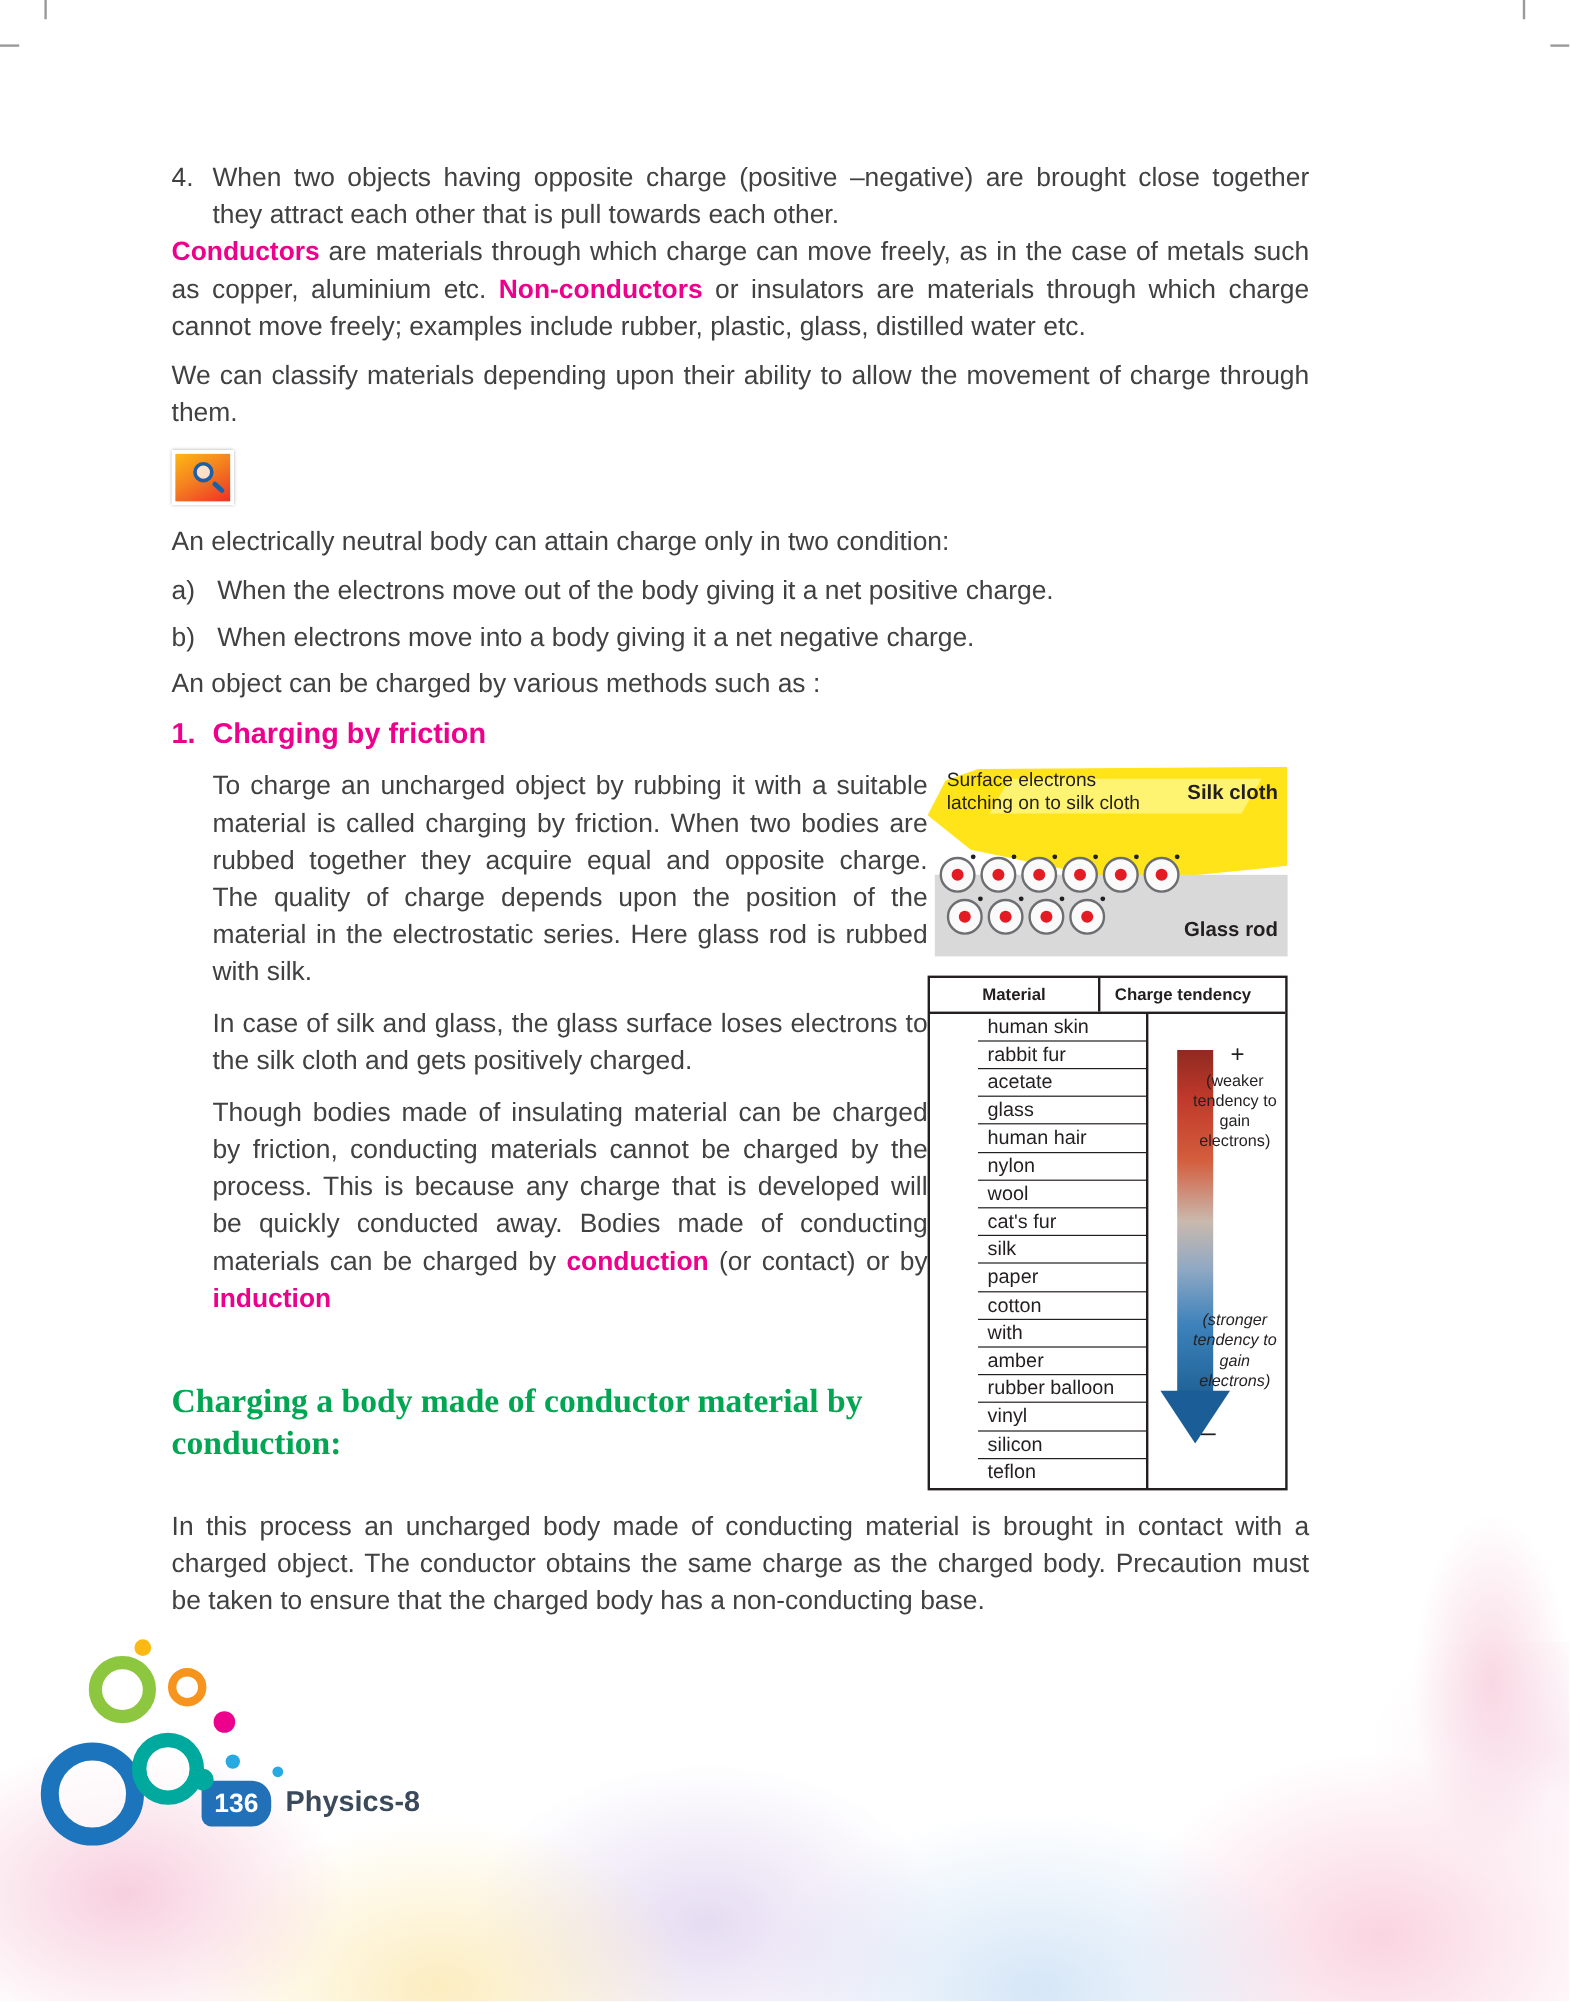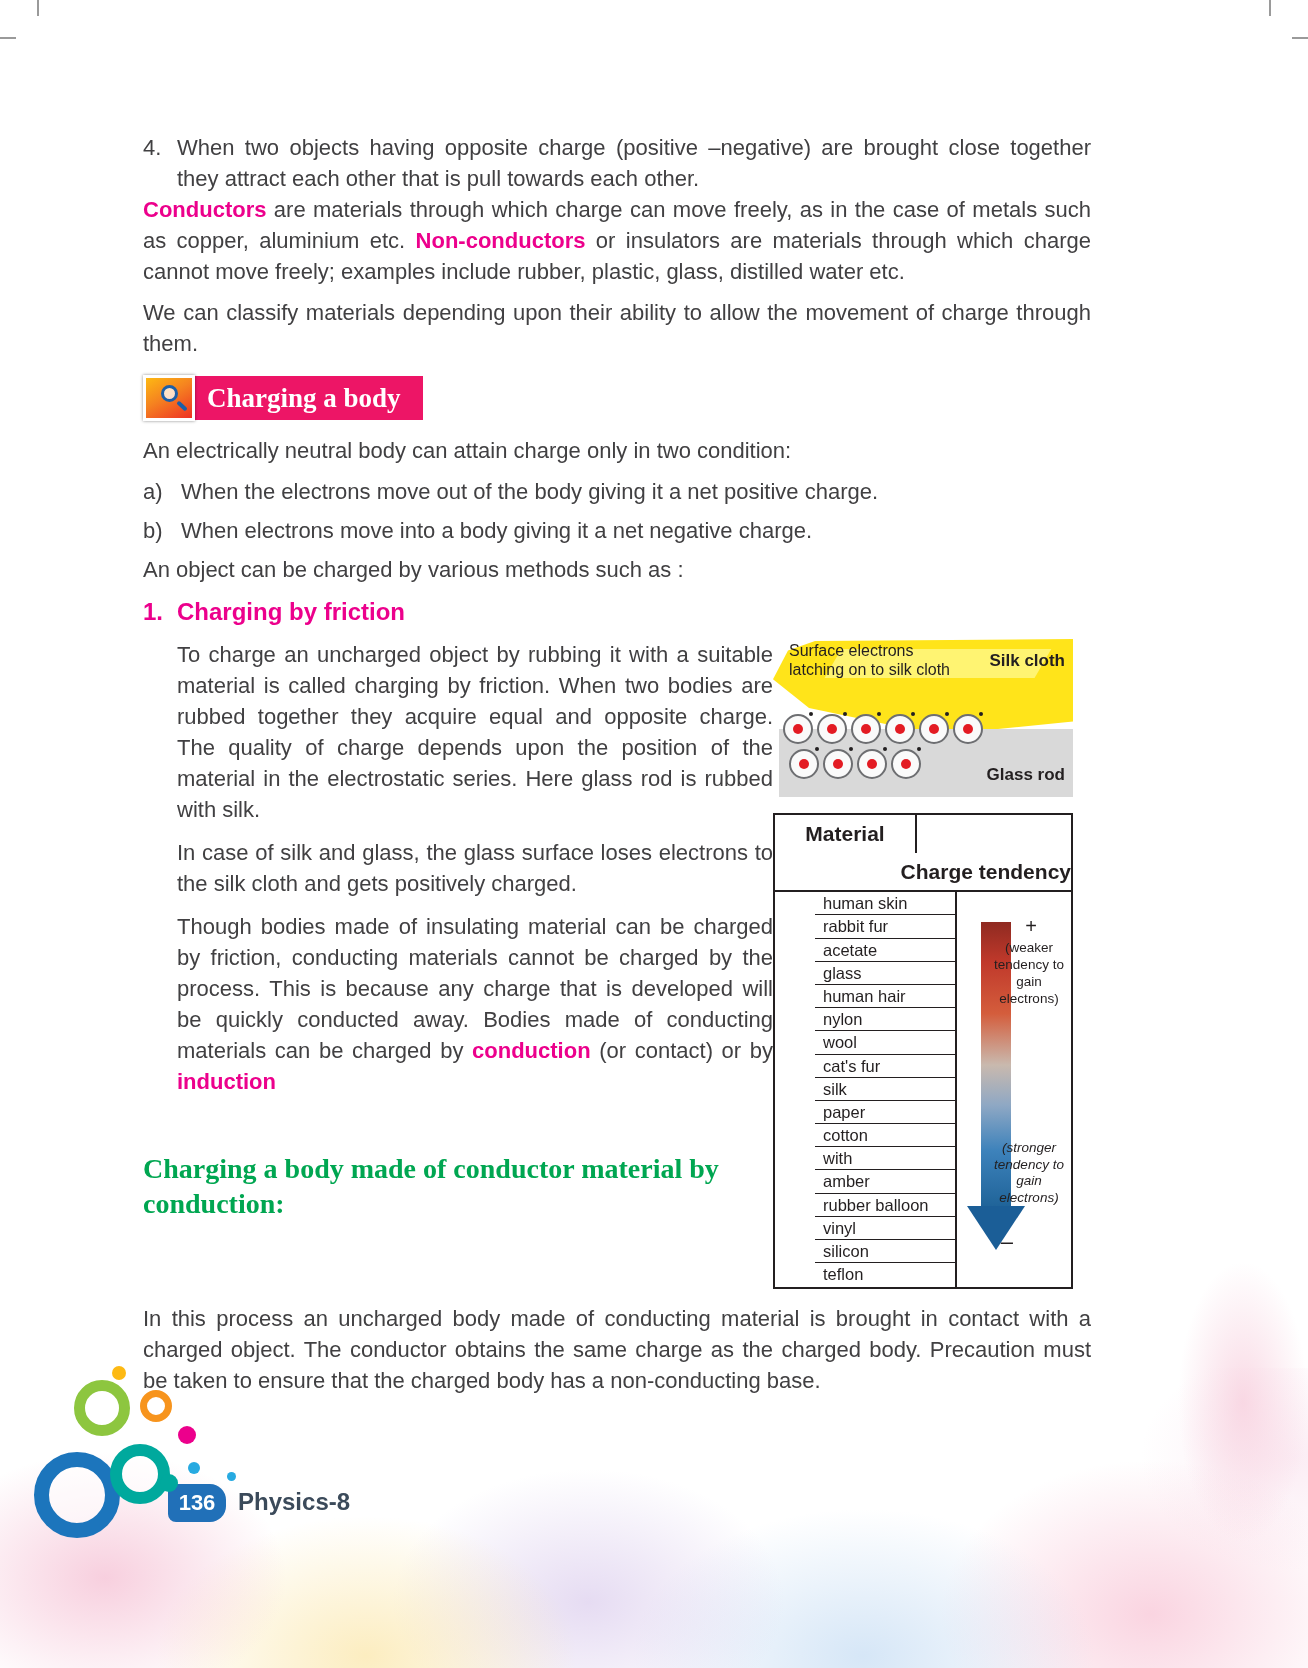--- a/index.html
+++ b/index.html
@@ -72,23 +72,23 @@
   .rod-label { position:absolute; right:8px; bottom:10px; font-size:17px; font-weight:bold; color:#231f20; z-index:4; }
   .atom-row { position:absolute; display:flex; gap:4px; z-index:3; }
   .atom-row.r1 { top:-15px; left:4px; }
   .atom-row.r2 { top:20px; left:10px; }
   .atom { width:30px; height:30px; border:2px solid #6d6e71; border-radius:50%; background:#fafafa; position:relative; flex:none; }
   .atom::after { content:""; position:absolute; left:50%; top:50%; width:10px; height:10px; margin:-5px 0 0 -5px; background:#e31b23; border-radius:50%; }
   .atom::before { content:""; position:absolute; top:-4px; right:-2px; width:4px; height:4px; background:#231f20; border-radius:50%; }
 
   
   .etable { border:2px solid #231f20; margin-top:16px; color:#231f20; background:#fff; }
-  .etable-head { display:flex; border-bottom:2px solid #231f20; font-weight:bold; font-size:21px;flex-direction:column; }
+  .etable-head { display:flex; border-bottom:2px solid #231f20; font-weight:bold; font-size:14px; }
   .th-mat { width:142px; flex:none; border-right:2px solid #231f20; text-align:center; padding:4px 0; }
-  .th-tend { flex:1; text-align:right; padding:4px 0; }
+  .th-tend { flex:1; text-align:left; padding:4px 12px; }
   .etable-body { display:flex;margin-left:40px; }
   .mat-col { width:142px; flex:none; border-right:2px solid #231f20; }
   .mat-cell { border-bottom:1.5px solid #231f20; padding:1px 8px 0; height:23.2px; font-size:16.5px; line-height:21px; text-align:left; }
   .mat-col .mat-cell:last-child { border-bottom:none; }
   .tend-col { flex:1; position:relative; height:395px; font-size:13.5px; line-height:1.25; }
   .arrow-body {
     position:absolute; left:24px; top:30px; width:30px; height:286px;
     background:linear-gradient(180deg,#8f2a21 0%, #c0392b 14%, #d45d3c 32%, #c9b9ae 50%, #8fa8c4 64%, #3d82bb 80%, #1f6398 100%);
   }
   .arrow-head { position:absolute; left:10px; top:314px; width:0; height:0; border-left:29px solid transparent; border-right:29px solid transparent; border-top:44px solid #1b5e97; }
@@ -153,21 +153,20 @@
 
     <p class="body"><span class="pinkbold">Conductors</span><span> are materials through which charge can move freely, as in the case of metals such as copper, aluminium etc. </span><span class="pinkbold">Non-conductors</span><span> or insulators are materials through which charge cannot move freely; examples include rubber, plastic, glass, distilled water etc.</span></p>
 
     <p class="body">We can classify materials depending upon their ability to allow the movement of charge through them.</p>
 
     <div class="banner-row">
       <div class="banner-icon">
         <span class="mag"></span>
         <span class="mag-handle"></span>
       </div>
-      <div class="banner">Charging a body</div>
     </div>
 
     <p class="body">An electrically neutral body can attain charge only in two condition:</p>
 
     <div class="pt">
       <div class="lab">a)</div>
       <div class="txt">When the electrons move out of the body giving it a net positive charge.</div>
     </div>
     <div class="pt">
       <div class="lab">b)</div>

